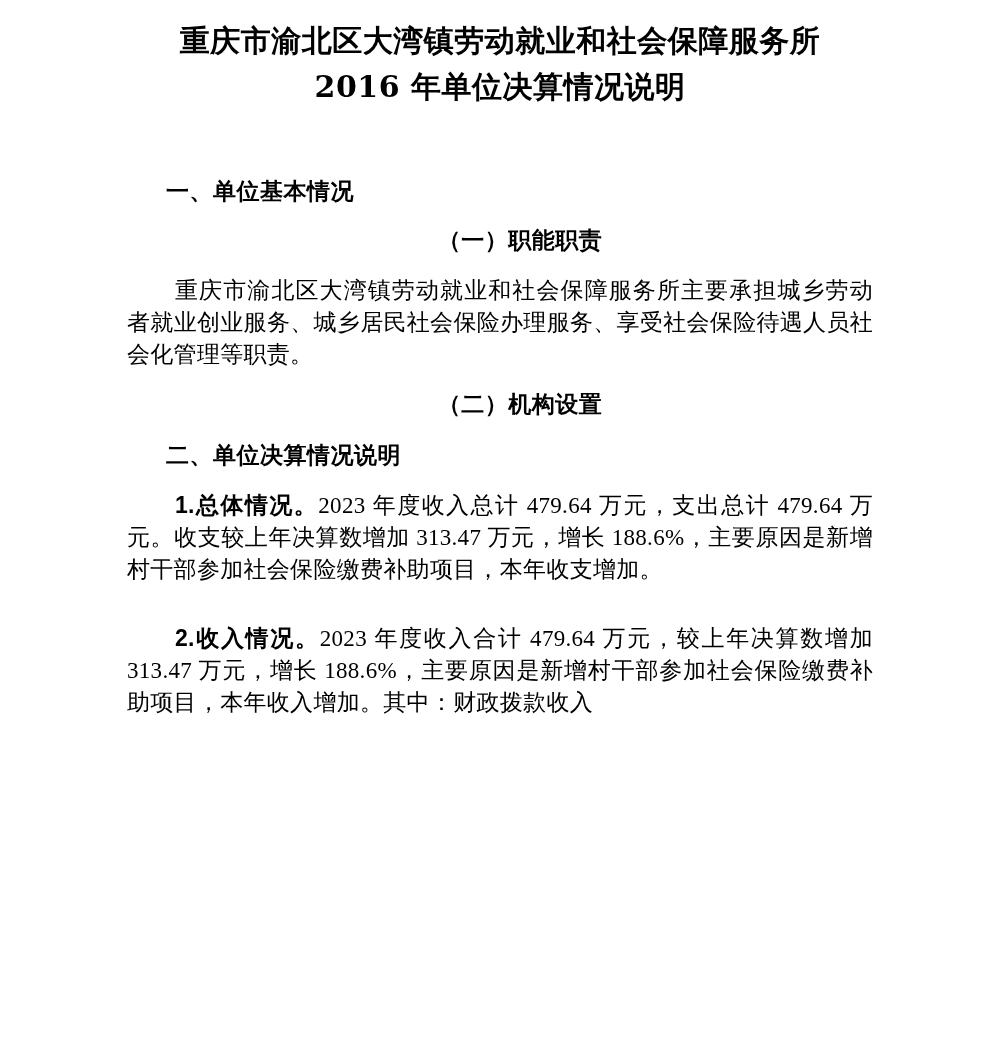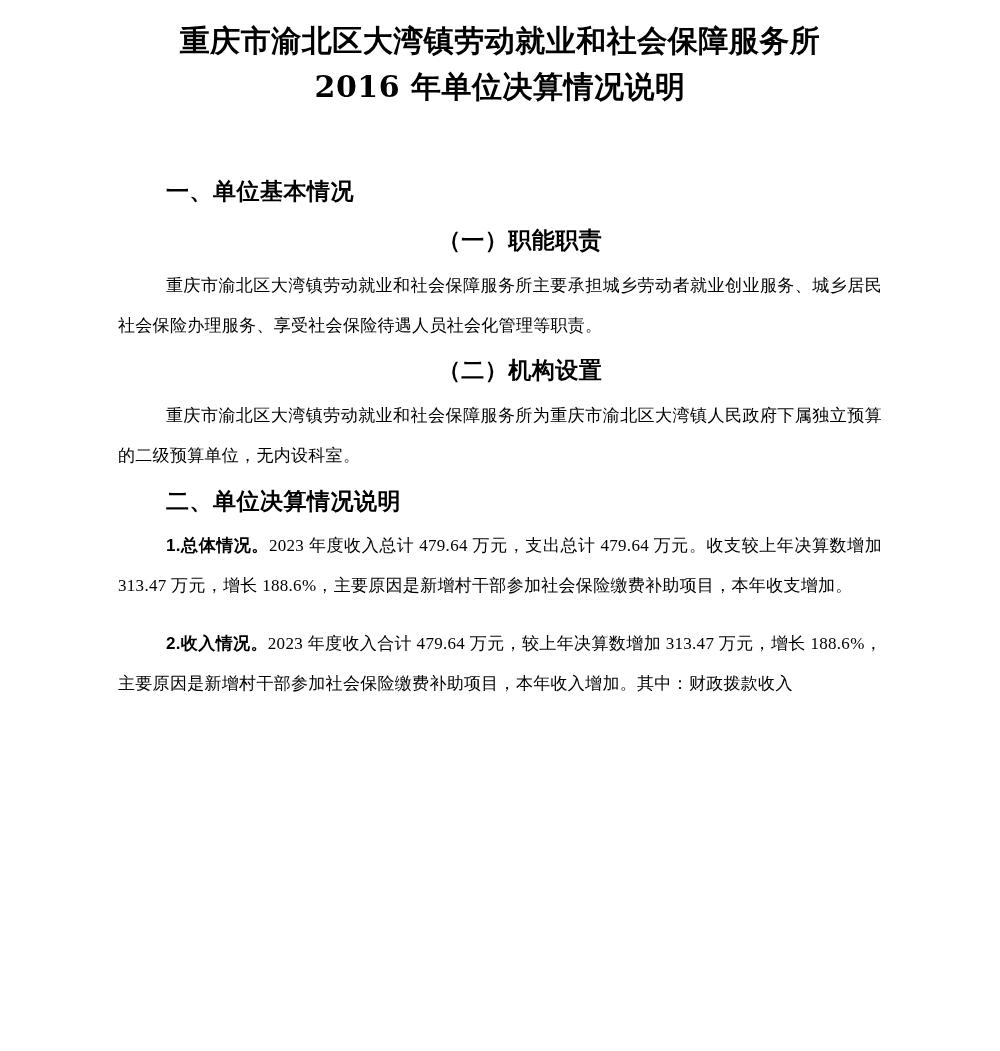--- a/index.html
+++ b/index.html
@@ -50,23 +50,23 @@
     font-family: "Liberation Serif", "DejaVu Serif", serif;
     font-size: 23px;
     line-height: 50px;
     margin: 0;
     text-indent: 40px;
     letter-spacing: 0.5px;
     text-align: center;
   }
   p.body-text {
     font-family: "Liberation Serif", "DejaVu Serif", serif;
-    font-size: 17px;
-    line-height: 40px;
-    margin: 0;
+    font-size: 23px;
+    line-height: 32px;
+    margin: 9px;
     text-indent: 48px;
     text-align: justify;
     text-justify: inter-ideograph;
     letter-spacing: 0.3px;
   }
   p.body-text .lead {
     font-family: Liberation Sans, sans-serif;
     font-weight: bold;
   }
   .block-gap {
@@ -86,21 +86,20 @@
   <div class="gap-after-title"></div>
 
   <h2 class="h2">一、单位基本情况</h2>
 
   <h3 class="h3">（一）职能职责</h3>
 
   <p class="body-text">重庆市渝北区大湾镇劳动就业和社会保障服务所主要承担城乡劳动者就业创业服务、城乡居民社会保险办理服务、享受社会保险待遇人员社会化管理等职责。</p>
 
   <h3 class="h3">（二）机构设置</h3>
 
-  <p class="body-text">重庆市渝北区大湾镇劳动就业和社会保障服务所为重庆市渝北区大湾镇人民政府下属独立预算的二级预算单位，无内设科室。</p>
 
   <h2 class="h2">二、单位决算情况说明</h2>
 
 
   <p class="body-text">
     <span class="lead">1.总体情况。</span><span>2023 年度收入总计 479.64 万元，支出总计 479.64 万元。收支较上年决算数增加 313.47 万元，增长 188.6%，主要原因是新增村干部参加社会保险缴费补助项目，本年收支增加。</span>
   </p>
 
   <div class="block-gap"></div>
 

